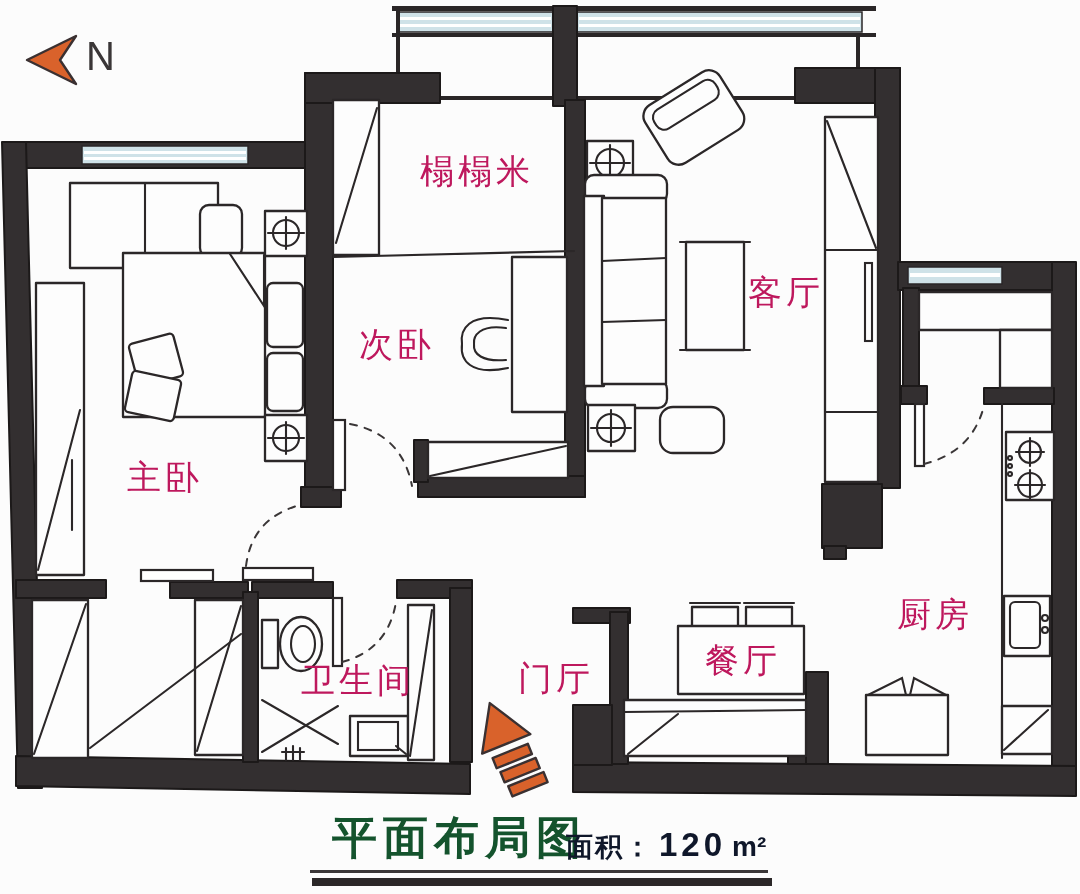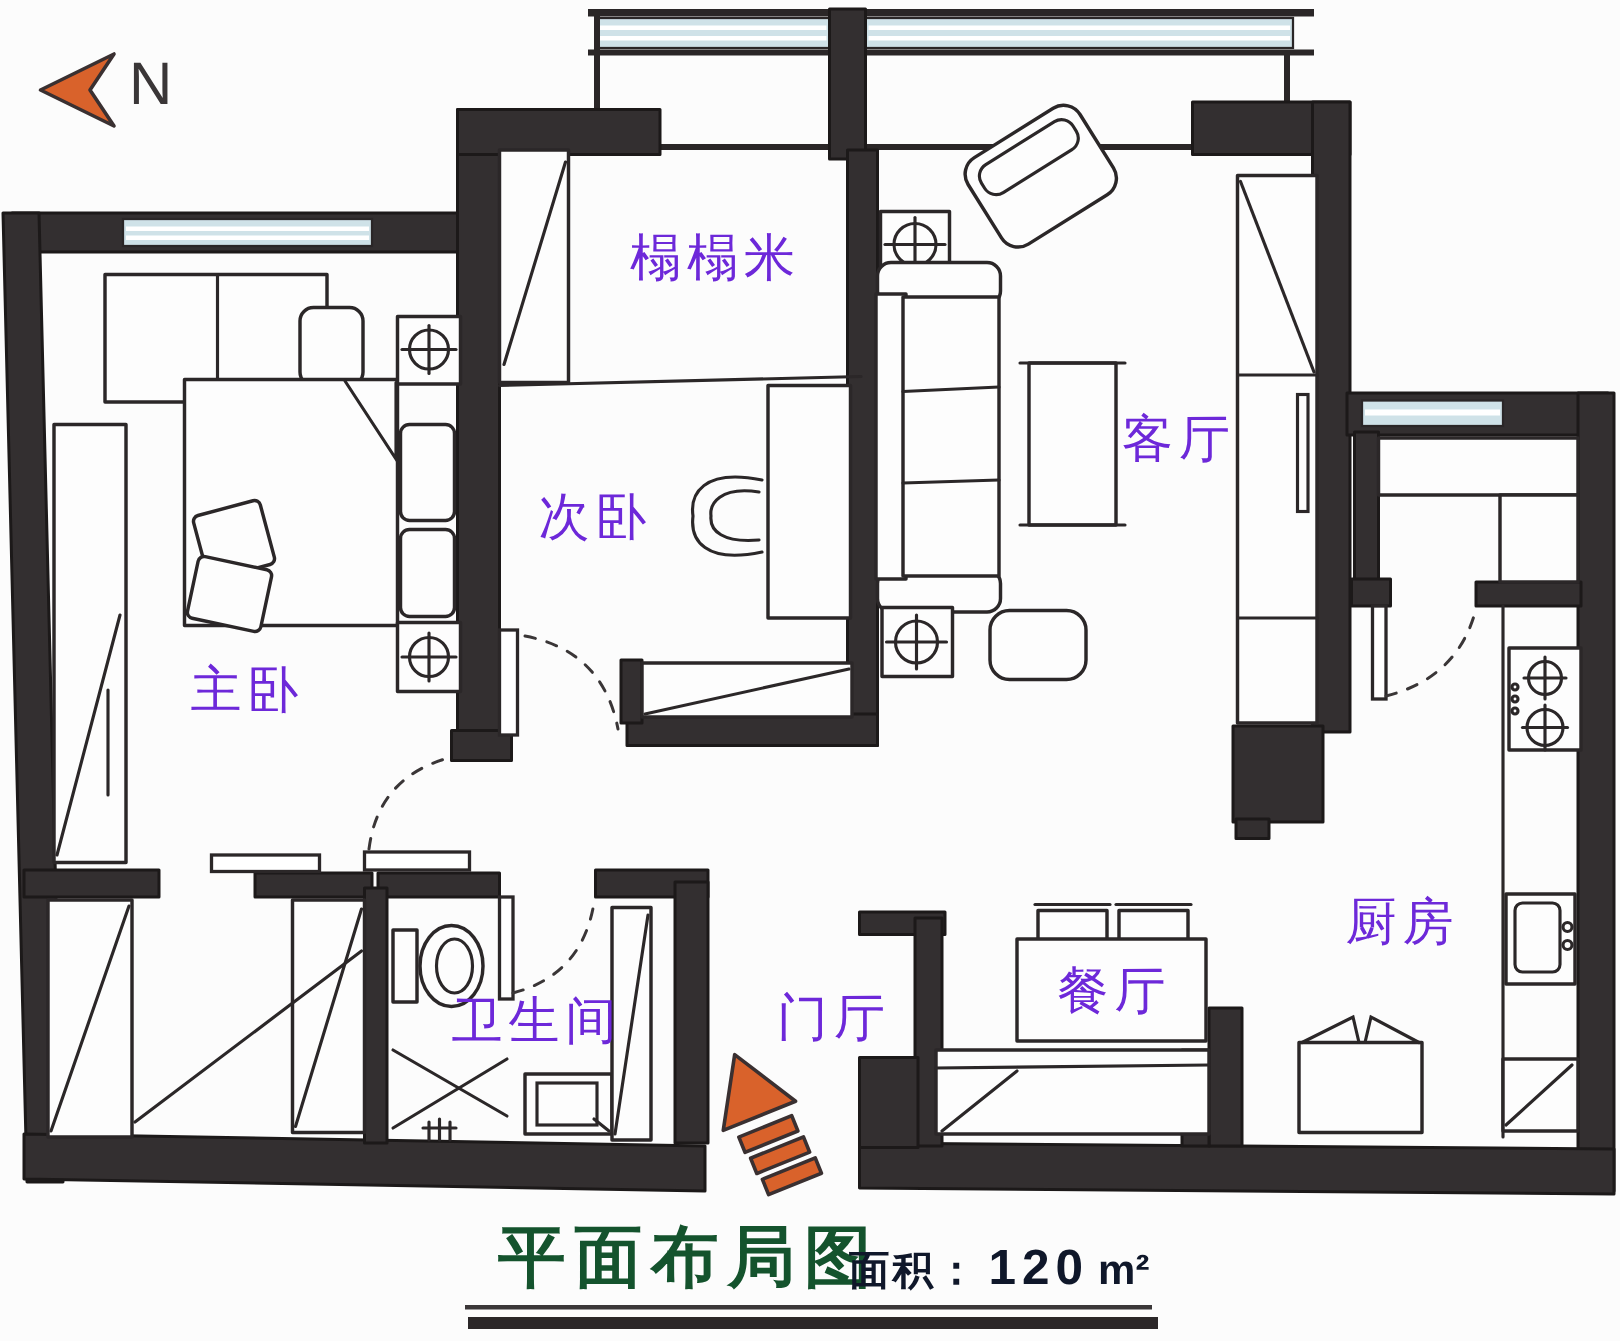--- a/index.html
+++ b/index.html
@@ -12,21 +12,21 @@
   .frame{fill:#2a2627;}
   .glass{fill:#cfe2e8;stroke:#2a2627;stroke-width:1.5;}
   .stripe{fill:#ffffff;stroke:none;}
   .furn{fill:#fdfdfd;stroke:#2b2728;stroke-width:2.3;stroke-linejoin:round;stroke-linecap:round;}
   .furnline{fill:none;stroke:#2b2728;stroke-width:2.1;stroke-linecap:round;}
   .leaf{fill:#ffffff;stroke:#2b2728;stroke-width:2.2;}
   .arc{fill:none;stroke:#3a3637;stroke-width:2;stroke-dasharray:7 8;stroke-linecap:round;}
   .orange{fill:#d9622b;stroke:#3a3031;stroke-width:2.4;stroke-linejoin:round;}
   .room-label{
     position:absolute;transform:translate(-50%,-50%);
-    color:#6d28d9;font-size:34px;letter-spacing:4px;font-weight:500;white-space:nowrap;
+    color:#be185d;font-size:34px;letter-spacing:4px;font-weight:500;white-space:nowrap;
   }
   .north-label{
     position:absolute;left:86px;top:34px;font-size:40px;color:#3a3637;font-weight:500;
   }
   .title-main{
     position:absolute;left:332px;top:808px;font-size:45px;font-weight:bold;
     color:#14532d;letter-spacing:6px;white-space:nowrap;
   }
   .area-row{
     position:absolute;left:566px;top:826px;display:flex;align-items:baseline;gap:6px;
@@ -316,21 +316,21 @@
       <polygon class="orange" points="516,698 490,742 542,742"></polygon>
       <rect class="orange" x="498" y="750" width="38" height="11"></rect>
       <rect class="orange" x="500" y="766" width="38" height="11"></rect>
       <rect class="orange" x="502" y="782" width="38" height="11"></rect>
     </g>
   </svg>
 
   <div class="room-label" style="left:477px;top:172px;">榻榻米</div>
   <div class="room-label" style="left:397px;top:345px;">次卧</div>
   <div class="room-label" style="left:786px;top:293px;">客厅</div>
-  <div class="room-label" style="left:165px;top:460px;">主卧</div>
+  <div class="room-label" style="left:165px;top:478px;">主卧</div>
   <div class="room-label" style="left:358px;top:681px;">卫生间</div>
   <div class="room-label" style="left:521px;top:679px;margin-left:35px;">门厅</div>
   <div class="room-label" style="left:743px;top:661px;">餐厅</div>
   <div class="room-label" style="left:935px;top:615px;">厨房</div>
 
   <div class="north-label">N</div>
 
   <div class="title-main">平面布局图</div>
   <div class="area-row">
     <span class="area-label">面积：</span>

